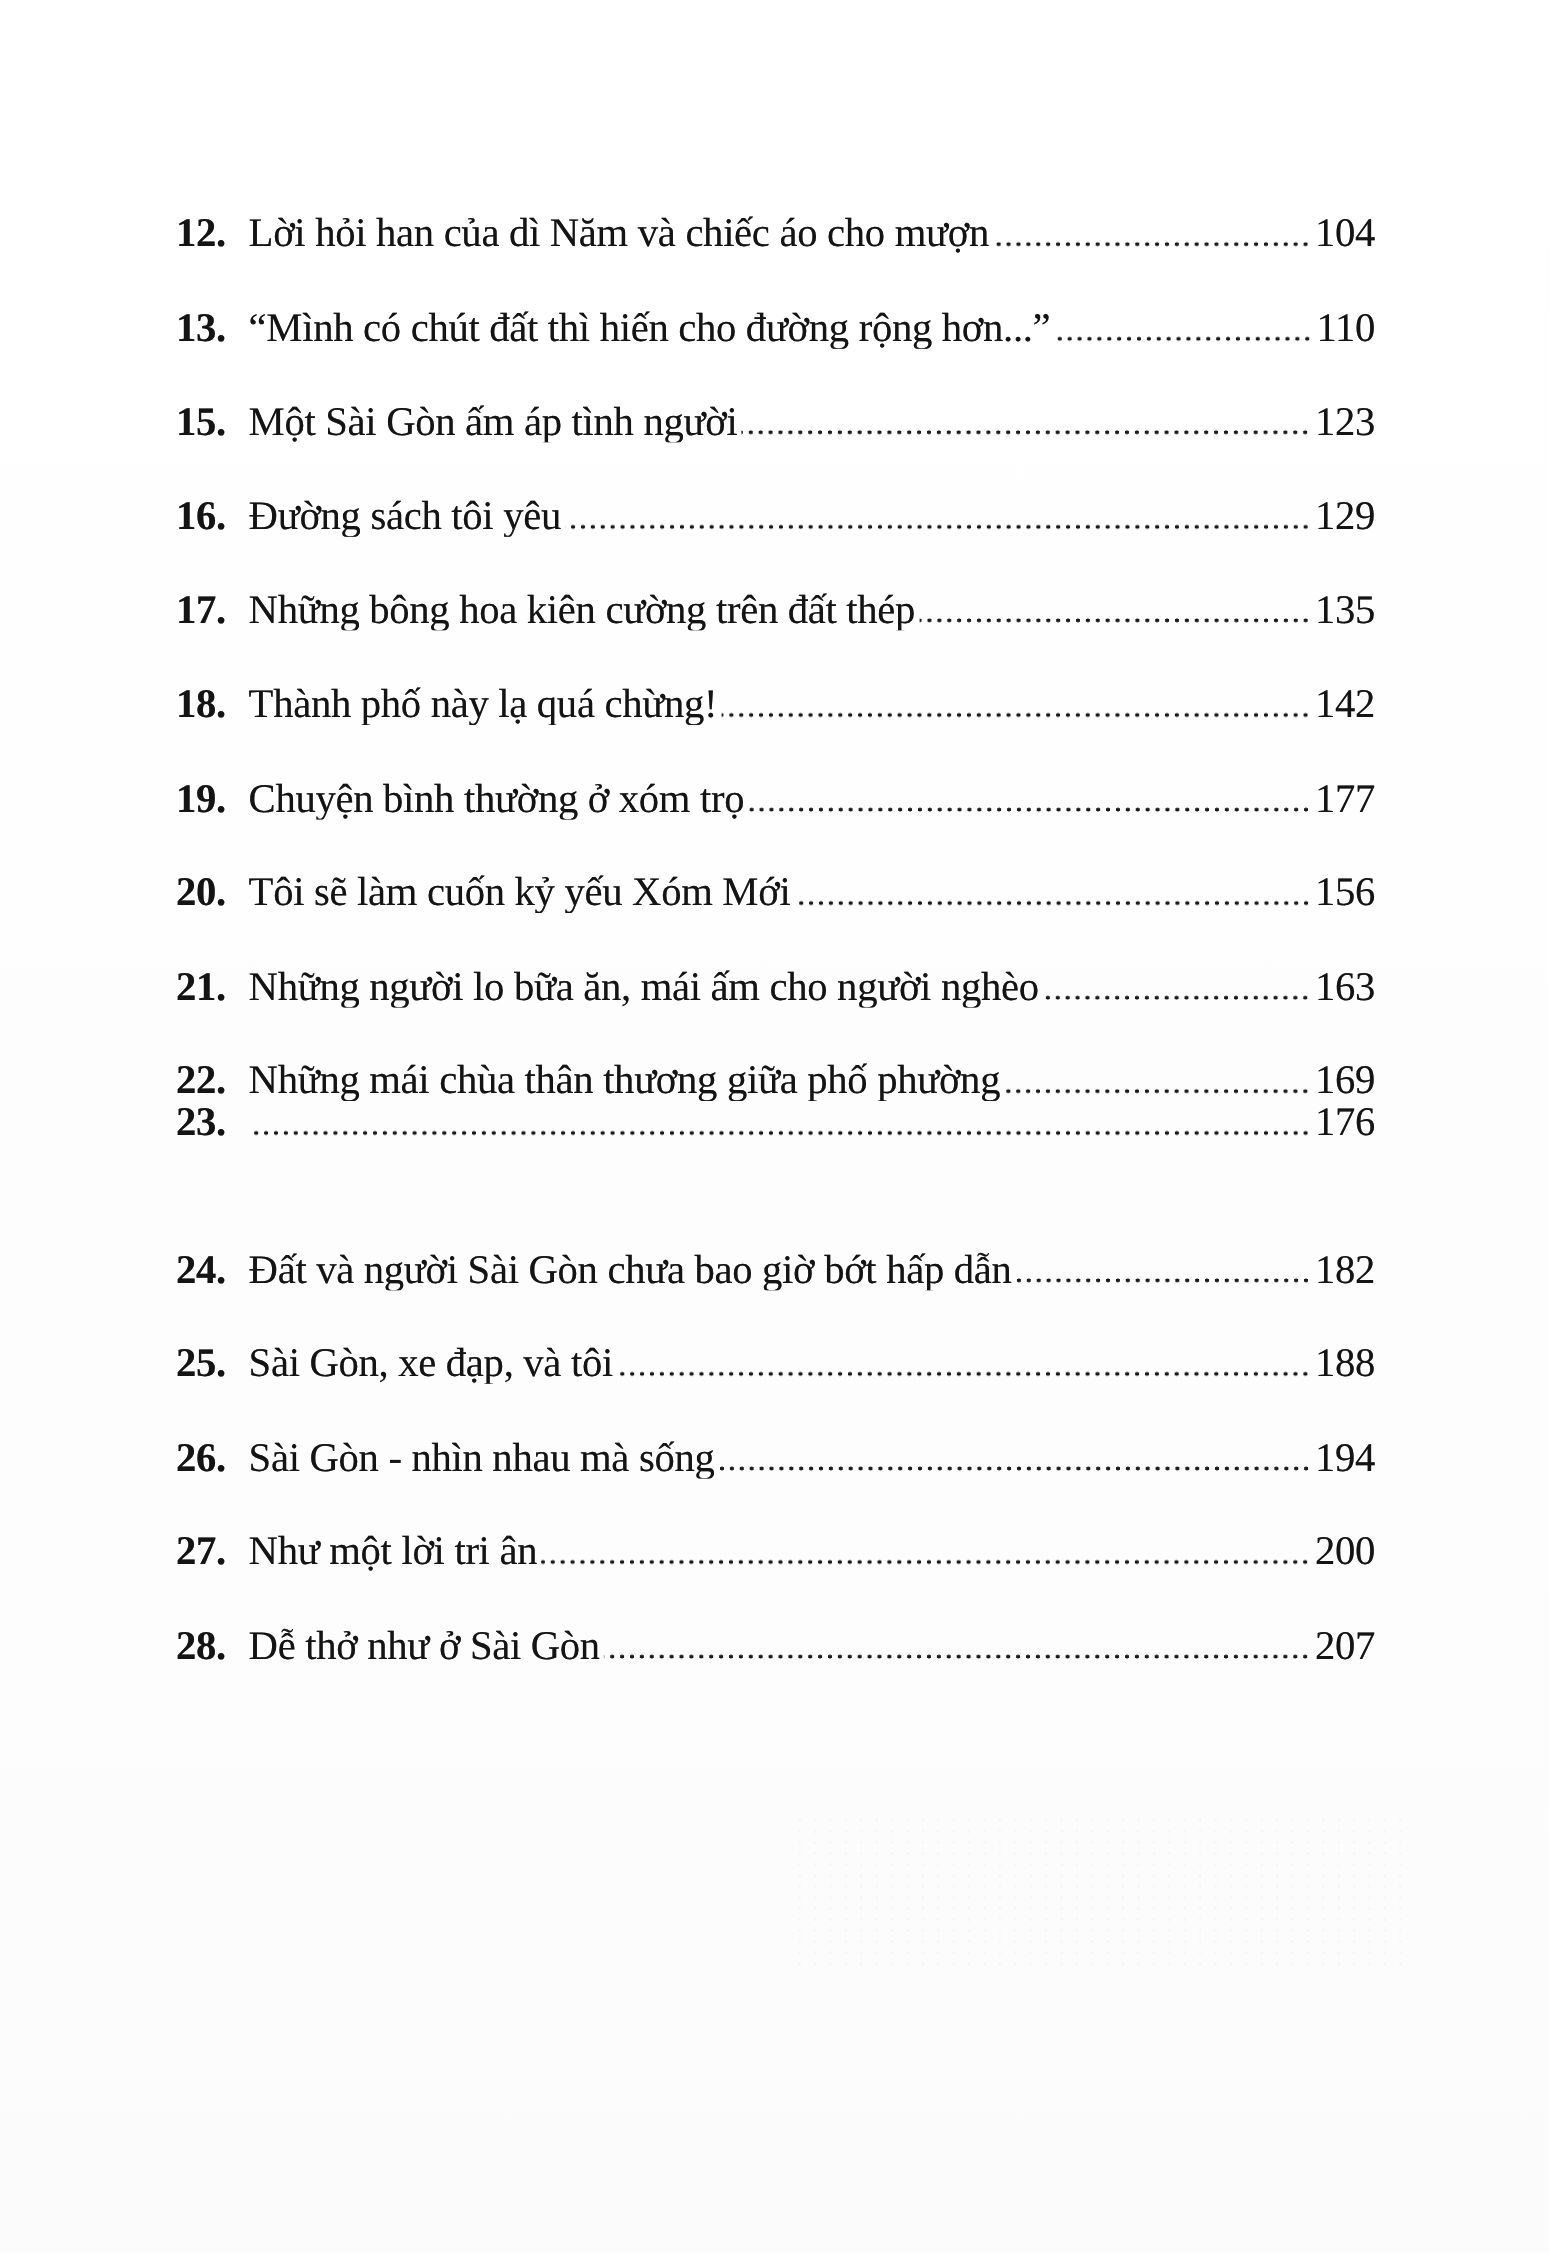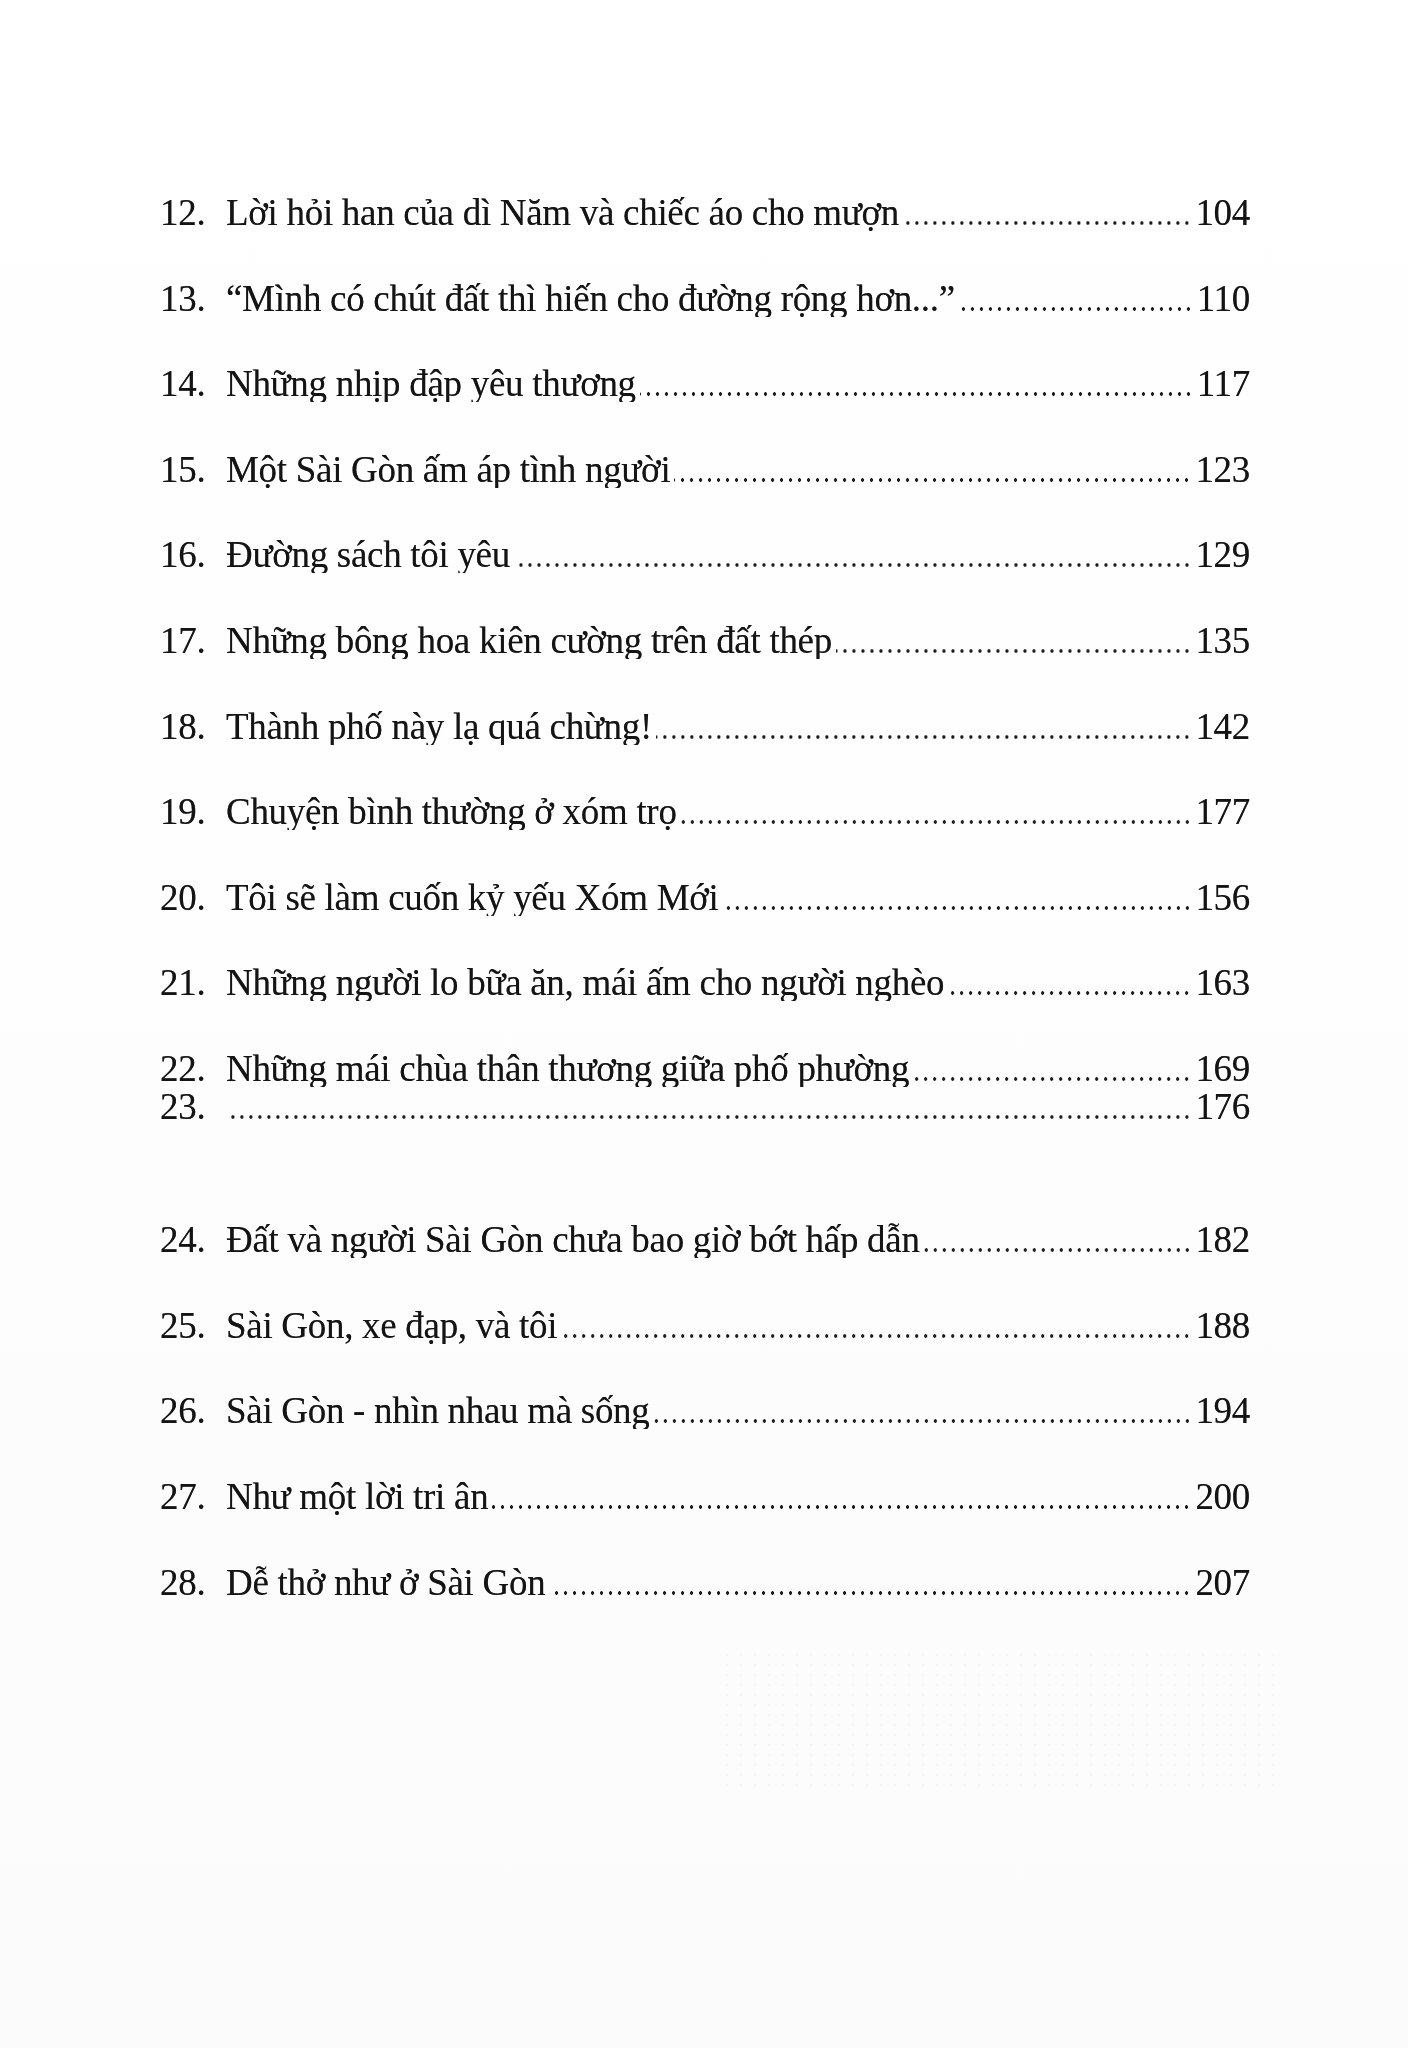--- a/index.html
+++ b/index.html
@@ -39,20 +39,21 @@
       height: 85.6px;
       font-size: 37px;
       line-height: 1;
       letter-spacing: -0.3px;
       text-shadow: 0 0 0.6px rgba(0,0,0,0.55);
     }
     .toc-num {
       flex: 0 0 auto;
       width: 66px;
       white-space: nowrap;
+      font-weight: bold;
     }
     .toc-title {
       flex: 0 1 auto;
       white-space: nowrap;
       overflow: hidden;
       margin-top: 48px;
     }
     .toc-leader {
       flex: 1 1 auto;
       min-width: 20px;
@@ -91,26 +92,20 @@
       <span class="toc-num">12.</span>
       <span class="toc-title">Lời hỏi han của dì Năm và chiếc áo cho mượn</span>
       <span class="toc-leader"></span>
       <span class="toc-page">104</span>
     </li>
     <li class="toc-entry">
       <span class="toc-num">13.</span>
       <span class="toc-title">“Mình có chút đất thì hiến cho đường rộng hơn...”</span>
       <span class="toc-leader"></span>
       <span class="toc-page">110</span>
-    </li>
-    <li class="toc-entry">
-      <span class="toc-num">14.</span>
-      <span class="toc-title">Những nhịp đập yêu thương</span>
-      <span class="toc-leader"></span>
-      <span class="toc-page">117</span>
     </li>
     <li class="toc-entry">
       <span class="toc-num">15.</span>
       <span class="toc-title">Một Sài Gòn ấm áp tình người</span>
       <span class="toc-leader"></span>
       <span class="toc-page">123</span>
     </li>
     <li class="toc-entry">
       <span class="toc-num">16.</span>
       <span class="toc-title">Đường sách tôi yêu</span>

